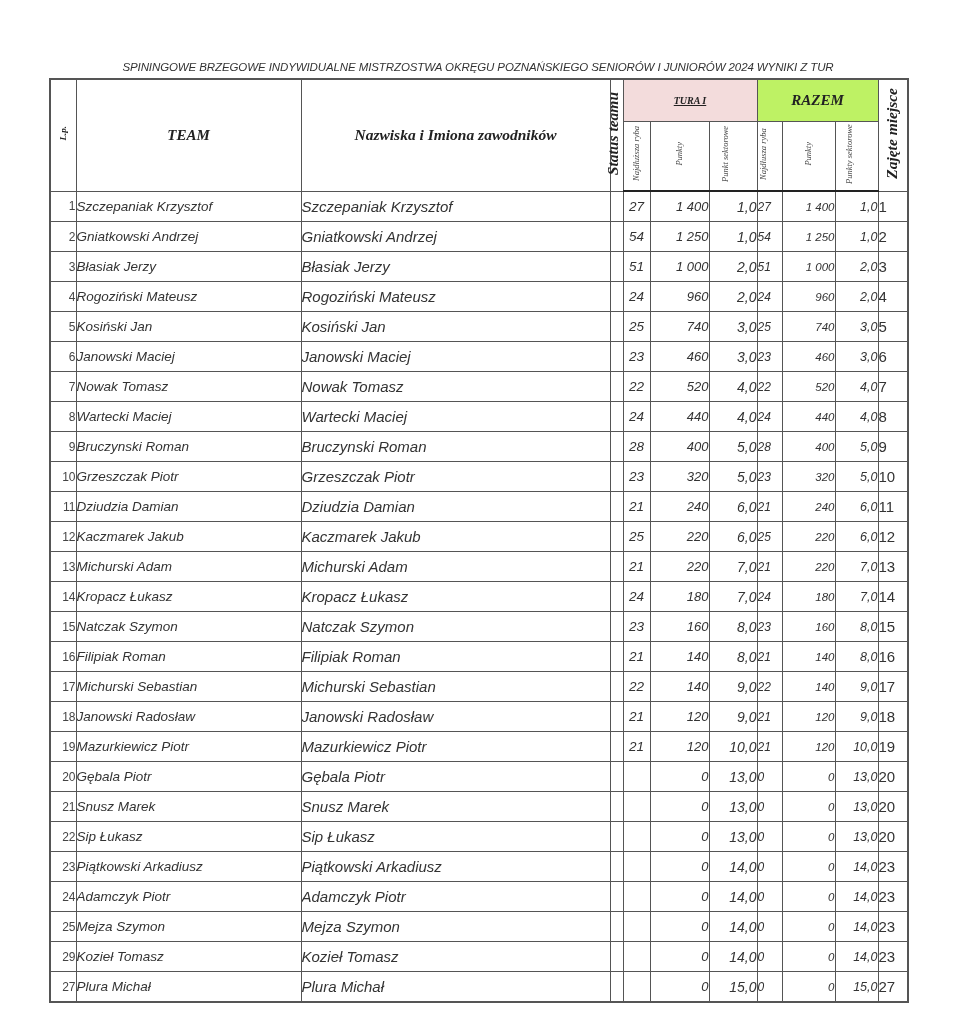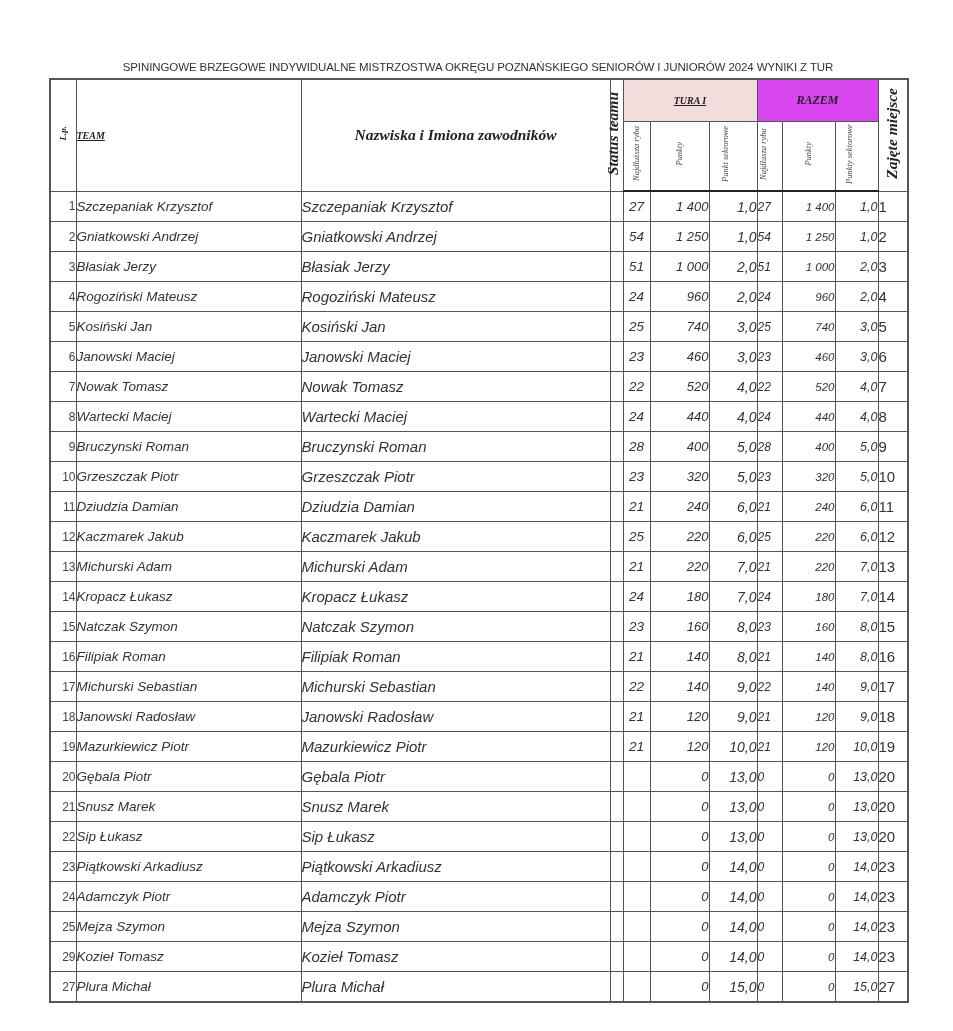--- a/index.html
+++ b/index.html
@@ -1,29 +1,29 @@
 <!DOCTYPE html>
 <html><head>
 <meta charset="utf-8">
 <style>
   html, body { margin:0; padding:0; background:#ffffff; }
   body { width:953px; height:1031px; position:relative; overflow:hidden; font-family:"Liberation Sans", sans-serif; color:#333; }
-  .title { position:absolute; left:48px; top:61px; width:860px; text-align:center; font-size:11.5px; letter-spacing:-0.1px; color:#333; white-space:nowrap; }
+  .title { position:absolute; left:48px; top:61px; width:860px; text-align:center; font-size:11.5px; letter-spacing:-0.1px; color:#333; white-space:nowrap;font-style:italic; }
   table.results { position:absolute; left:49px; top:78px; border-collapse:collapse; table-layout:fixed; border:2px solid #555; }
   table.results td, table.results th { border:1px solid #555; padding:0; overflow:hidden; white-space:nowrap; }
   th { font-family:"Liberation Serif", serif; font-style:italic; font-weight:bold; color:#222; }
-  .h-team { font-size:10px; text-align:left;text-decoration:underline; }
+  .h-team { font-size:15px; text-align:center; }
   .h-names { font-size:15.5px; text-align:center;margin-left:24px; }
   .vert { writing-mode:vertical-rl; transform:rotate(180deg); display:inline-block; line-height:1.05; text-align:center; }
   .h-lp { font-size:9px; }
   .h-status { font-size:15.5px; line-height:0.95; }
   .h-small { font-size:8.5px; font-weight:normal; color:#444; }
   .h-place { font-size:15.5px; line-height:0.95; }
   .tura { background:#f3dcdc; font-size:10px;text-decoration:underline; }
-  .razem { background:#d946ef; font-size:12px; }
+  .razem { background:#bef264; font-size:15px; }
   thead tr:last-child th { border-bottom:2.5px solid #222; }
   td { font-style:italic; font-size:13.5px; height:29px; color:#333; }
   td.lp { text-align:right; padding-right:3px; font-size:12px; font-style:normal; color:#444; }
   td.team { padding-left:2px; font-size:13.5px; }
   td.name { padding-left:2px; font-size:15px; }
   td.status { }
   td.fish { text-align:center; font-size:13.5px; }
   td.pts { text-align:right; padding-right:2px; font-size:13px; }
   td.sect { text-align:right; padding-right:1px; font-size:14px; }
   td.fish2 { text-align:left; padding-left:3px; font-size:12px; }

